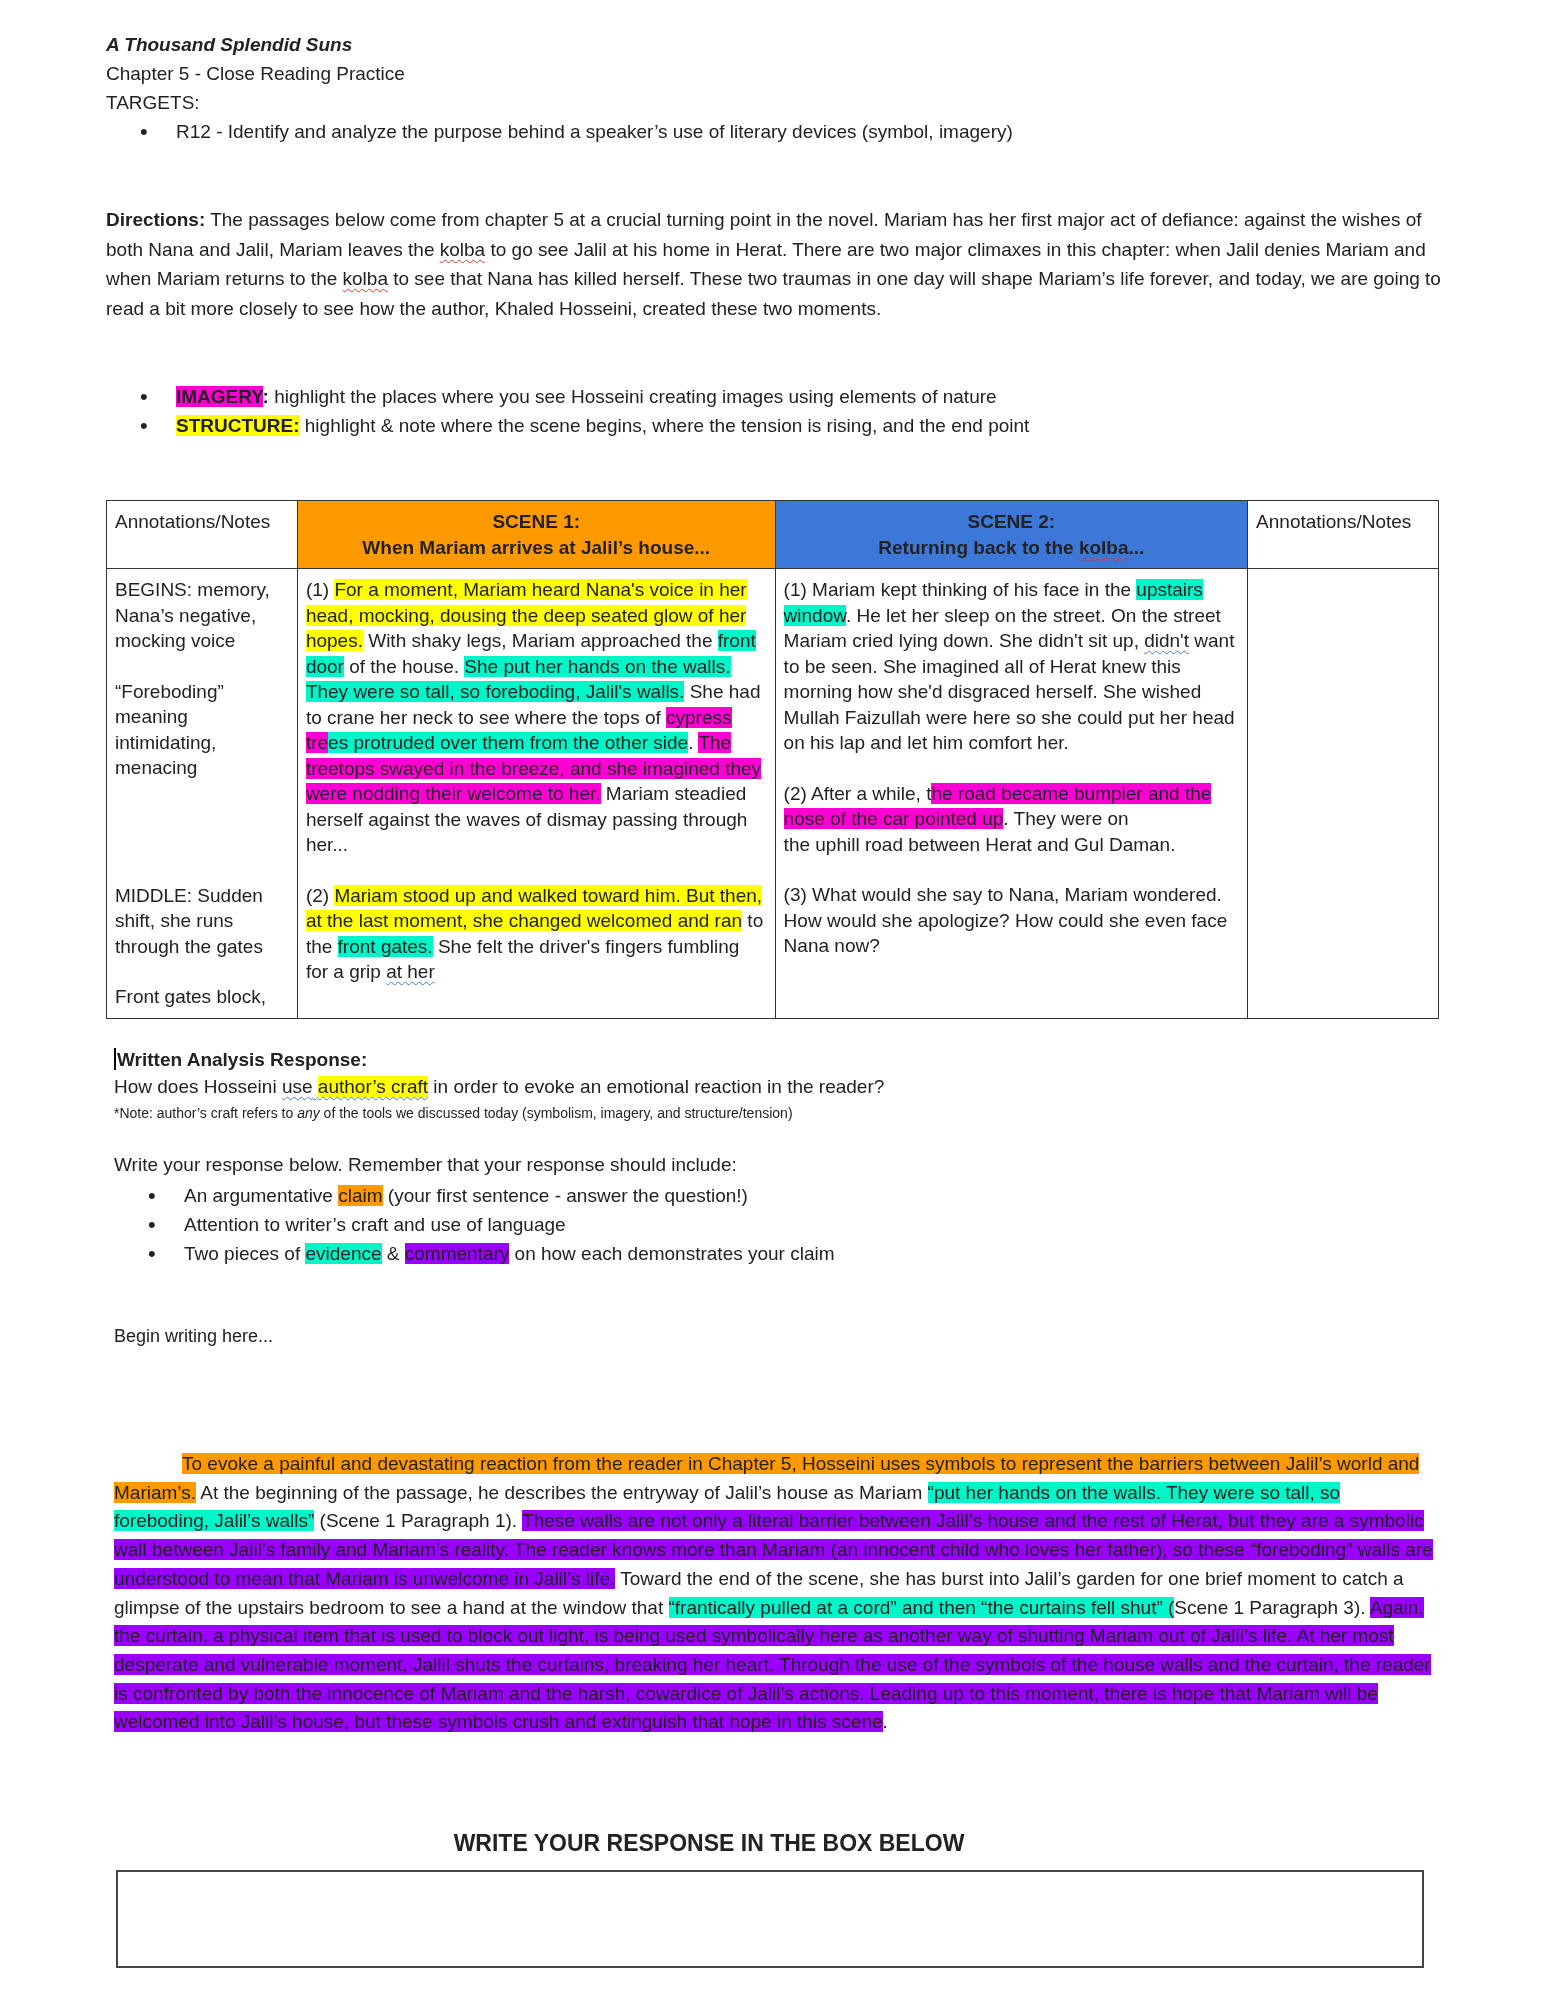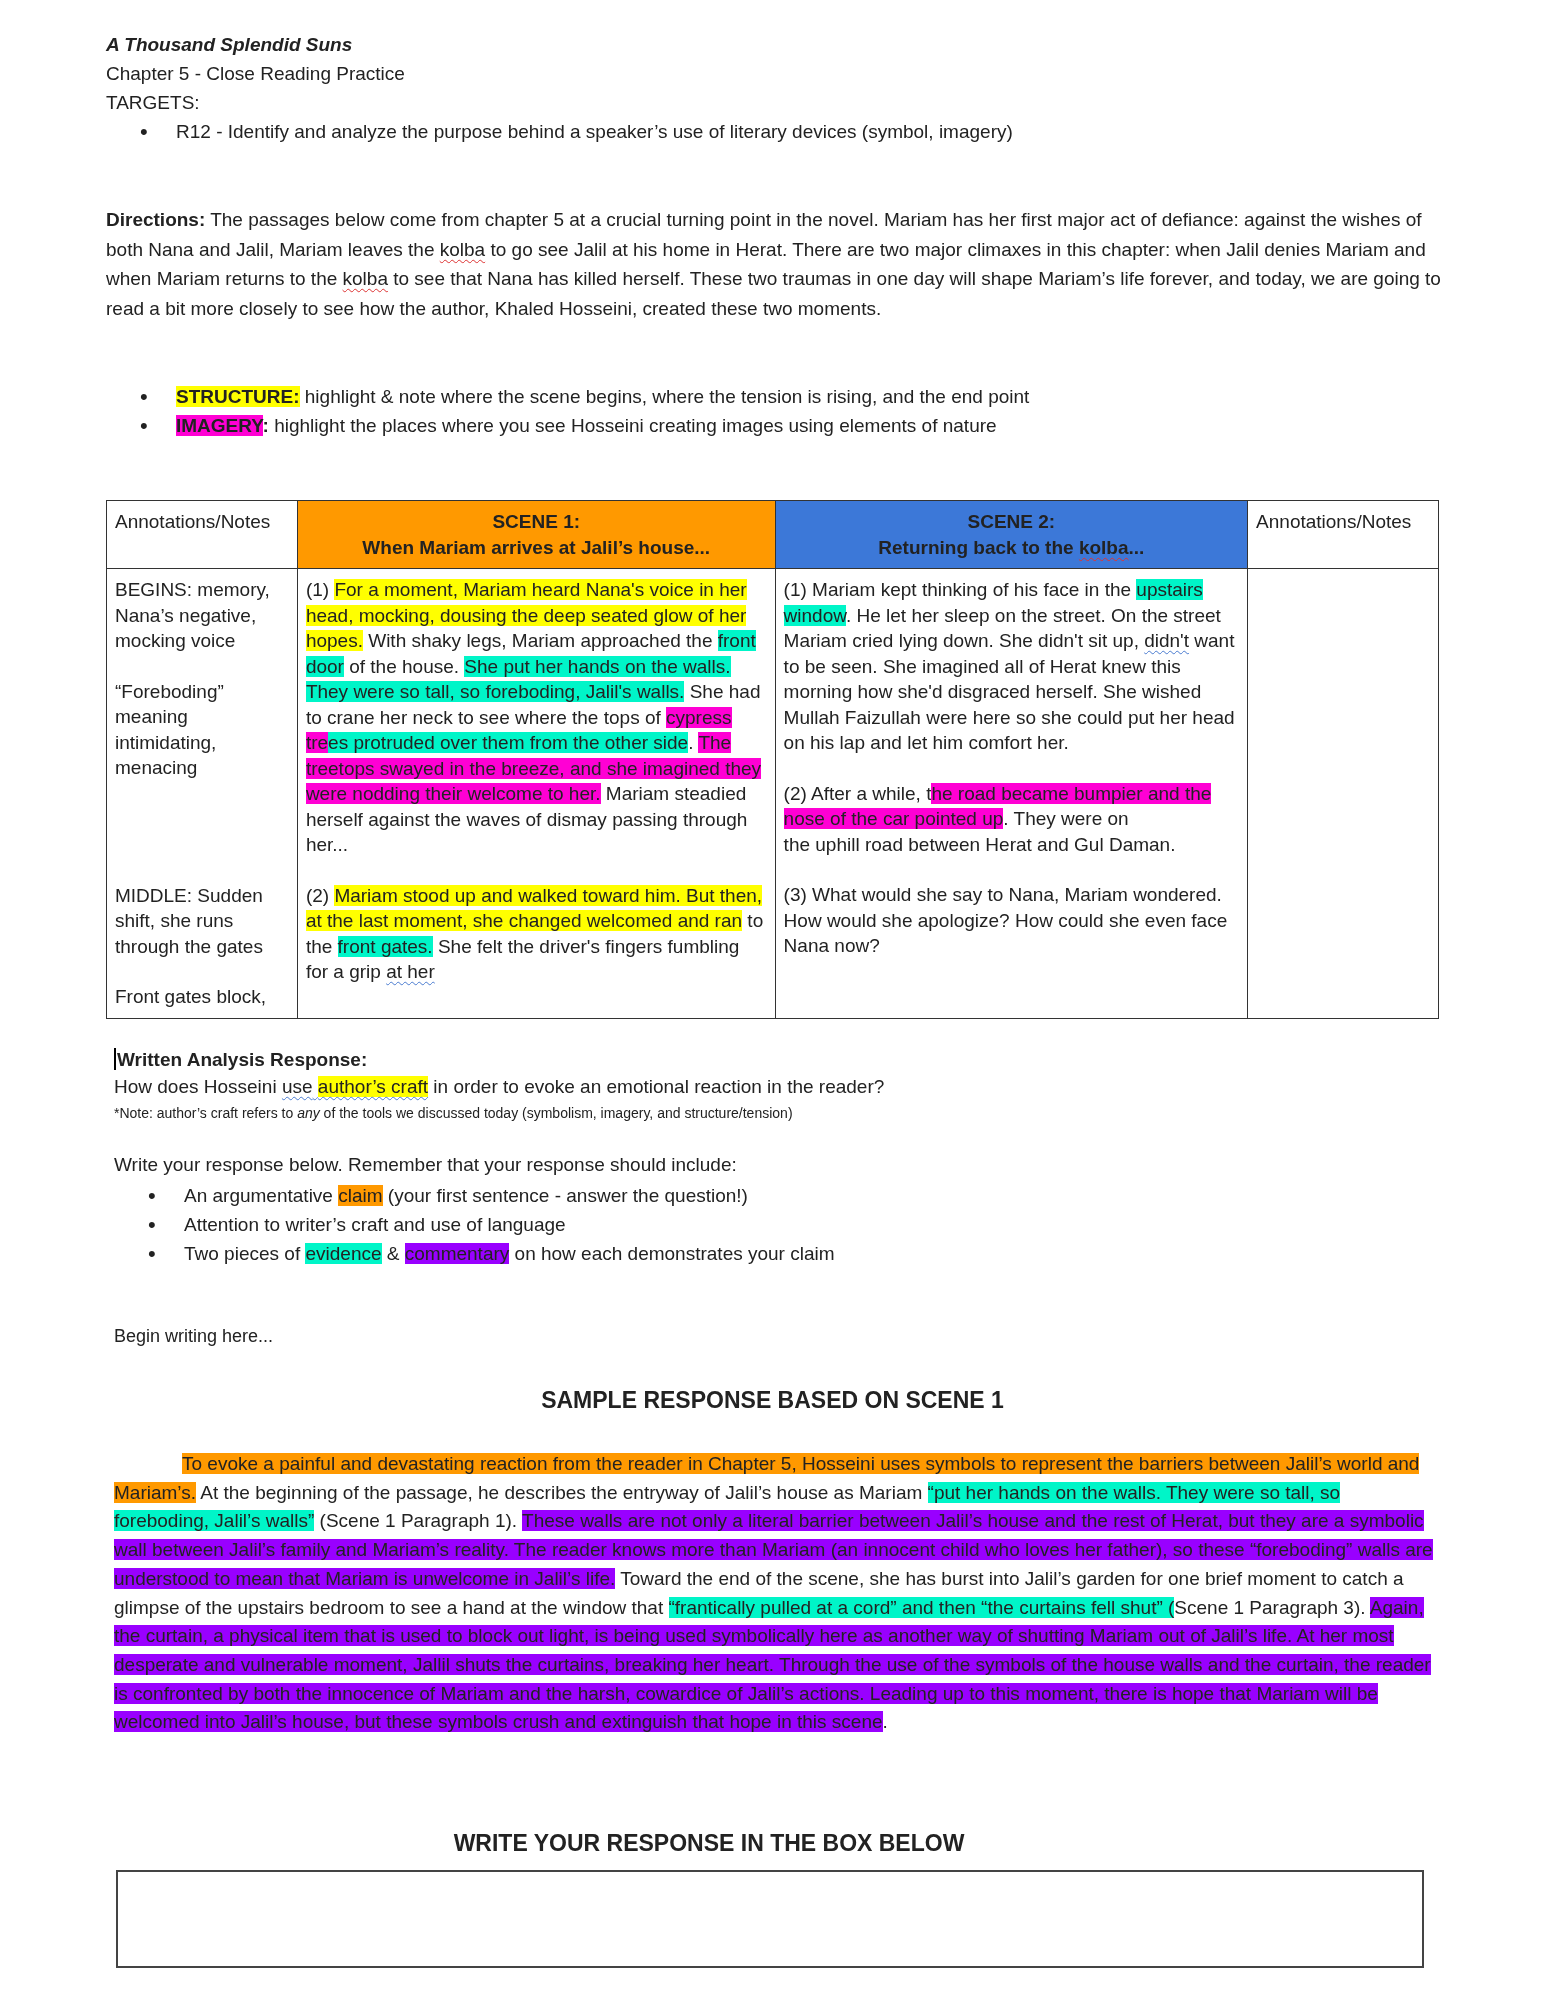--- a/index.html
+++ b/index.html
@@ -67,22 +67,22 @@
   <div class="line title">A Thousand Splendid Suns</div>
   <div class="line subtitle">Chapter 5 - Close Reading Practice</div>
   <div class="line targets-label">TARGETS:</div>
   <ul class="bullets targets">
     <li>R12 - Identify and analyze the purpose behind a speaker’s use of literary devices (symbol, imagery)</li>
   </ul>
 
   <div class="directions"><b>Directions:</b><span> The passages below come from chapter 5 at a crucial turning point in the novel.  Mariam has her first major act of defiance: against the wishes of both Nana and Jalil, Mariam leaves the </span><span class="squiggle-red">kolba</span><span> to go see Jalil at his home in Herat.  There are two major climaxes in this chapter: when Jalil denies Mariam and when Mariam returns to the </span><span class="squiggle-red">kolba</span><span> to see that Nana has killed herself.  These two traumas in one day will shape Mariam’s life forever, and today, we are going to read a bit more closely to see how the author, Khaled Hosseini, created these two moments.</span></div>
 
   <ul class="bullets legend">
+    <li><b class="hl-pink">IMAGERY</b><b>:</b><span> highlight the places where you see Hosseini creating images using elements of nature</span></li>
     <li><b class="hl-yellow">STRUCTURE:</b><span>  highlight &amp; note where the scene begins, where the tension is rising, and the end point</span></li>
-    <li><b class="hl-pink">IMAGERY</b><b>:</b><span> highlight the places where you see Hosseini creating images using elements of nature</span></li>
   </ul>
 
   <table class="scenes">
     <colgroup>
       <col class="col-notes">
         <col class="col-s1">
         <col class="col-s2">
         <col class="col-notes">
     </colgroup>
     <tbody>
@@ -130,20 +130,19 @@
   <div class="question"><span>How does Hosseini </span><span class="squiggle-blue"><span>use</span> <span class="hl-yellow">author’s craft</span></span><span> in order to evoke an emotional reaction in the reader?</span></div>
   <div class="note"><span>*Note:  author’s craft refers to </span><i>any</i><span> of the tools we discussed today (symbolism, imagery, and structure/tension)</span></div>
   <div class="write-intro">Write your response below.  Remember that your response should include:</div>
   <ul class="bullets reqs">
     <li><span>An argumentative </span><span class="hl-orange">claim</span><span> (your first sentence - answer the question!)</span></li>
     <li><span>Attention to writer’s craft and use of language</span></li>
     <li><span>Two pieces of </span><span class="hl-teal">evidence</span><span> &amp; </span><span class="hl-purple">commentary</span><span> on how each demonstrates your claim</span></li>
   </ul>
   <div class="begin">Begin writing here...</div>
 
-  <div class="sample-title">SAMPLE RESPONSE BASED ON SCENE 1</div>
   <div class="sample-body" id="sample-body"><span class="hl-orange">To evoke a painful and devastating reaction from the reader in Chapter 5, Hosseini uses symbols to represent the barriers between Jalil’s world and Mariam’s.</span><span>  At the beginning of the passage, he describes the entryway of Jalil’s house as Mariam </span><span class="hl-teal">“put her hands on the walls. They were so tall, so foreboding, Jalil’s walls”</span><span> (Scene 1 Paragraph 1).  </span><span class="hl-purple">These walls are not only a literal barrier between Jalil’s house and the rest of Herat, but they are a symbolic wall between Jalil’s family and Mariam’s reality.  The reader knows more than Mariam (an innocent child who loves her father), so these “foreboding” walls are understood to mean that Mariam is unwelcome in Jalil’s life.</span><span>  Toward the end of the scene, she has burst into Jalil’s garden for one brief moment to catch a glimpse of the upstairs bedroom to see a hand at the window that </span><span class="hl-teal">“frantically pulled at a cord” and then “the curtains fell shut” (</span><span>Scene 1 Paragraph 3).  </span><span class="hl-purple">Again, the curtain, a physical item that is used to block out light, is being used symbolically here as another way of shutting Mariam out of Jalil’s life.  At her most desperate and vulnerable moment, Jallil shuts the curtains, breaking her heart.  Through the use of the symbols of the house walls and the curtain, the reader is confronted by both the innocence of Mariam and the harsh, cowardice of Jalil’s actions.  Leading up to this moment, there is hope that Mariam will be welcomed into Jalil’s house, but these symbols crush and extinguish that hope in this scene</span><span>.</span></div>
 
   <div class="write-title">WRITE YOUR RESPONSE IN THE BOX BELOW</div>
   <div class="response-box">
     <textarea class="resp" style=""></textarea>
   </div>
 </div>
 
 </body></html>

